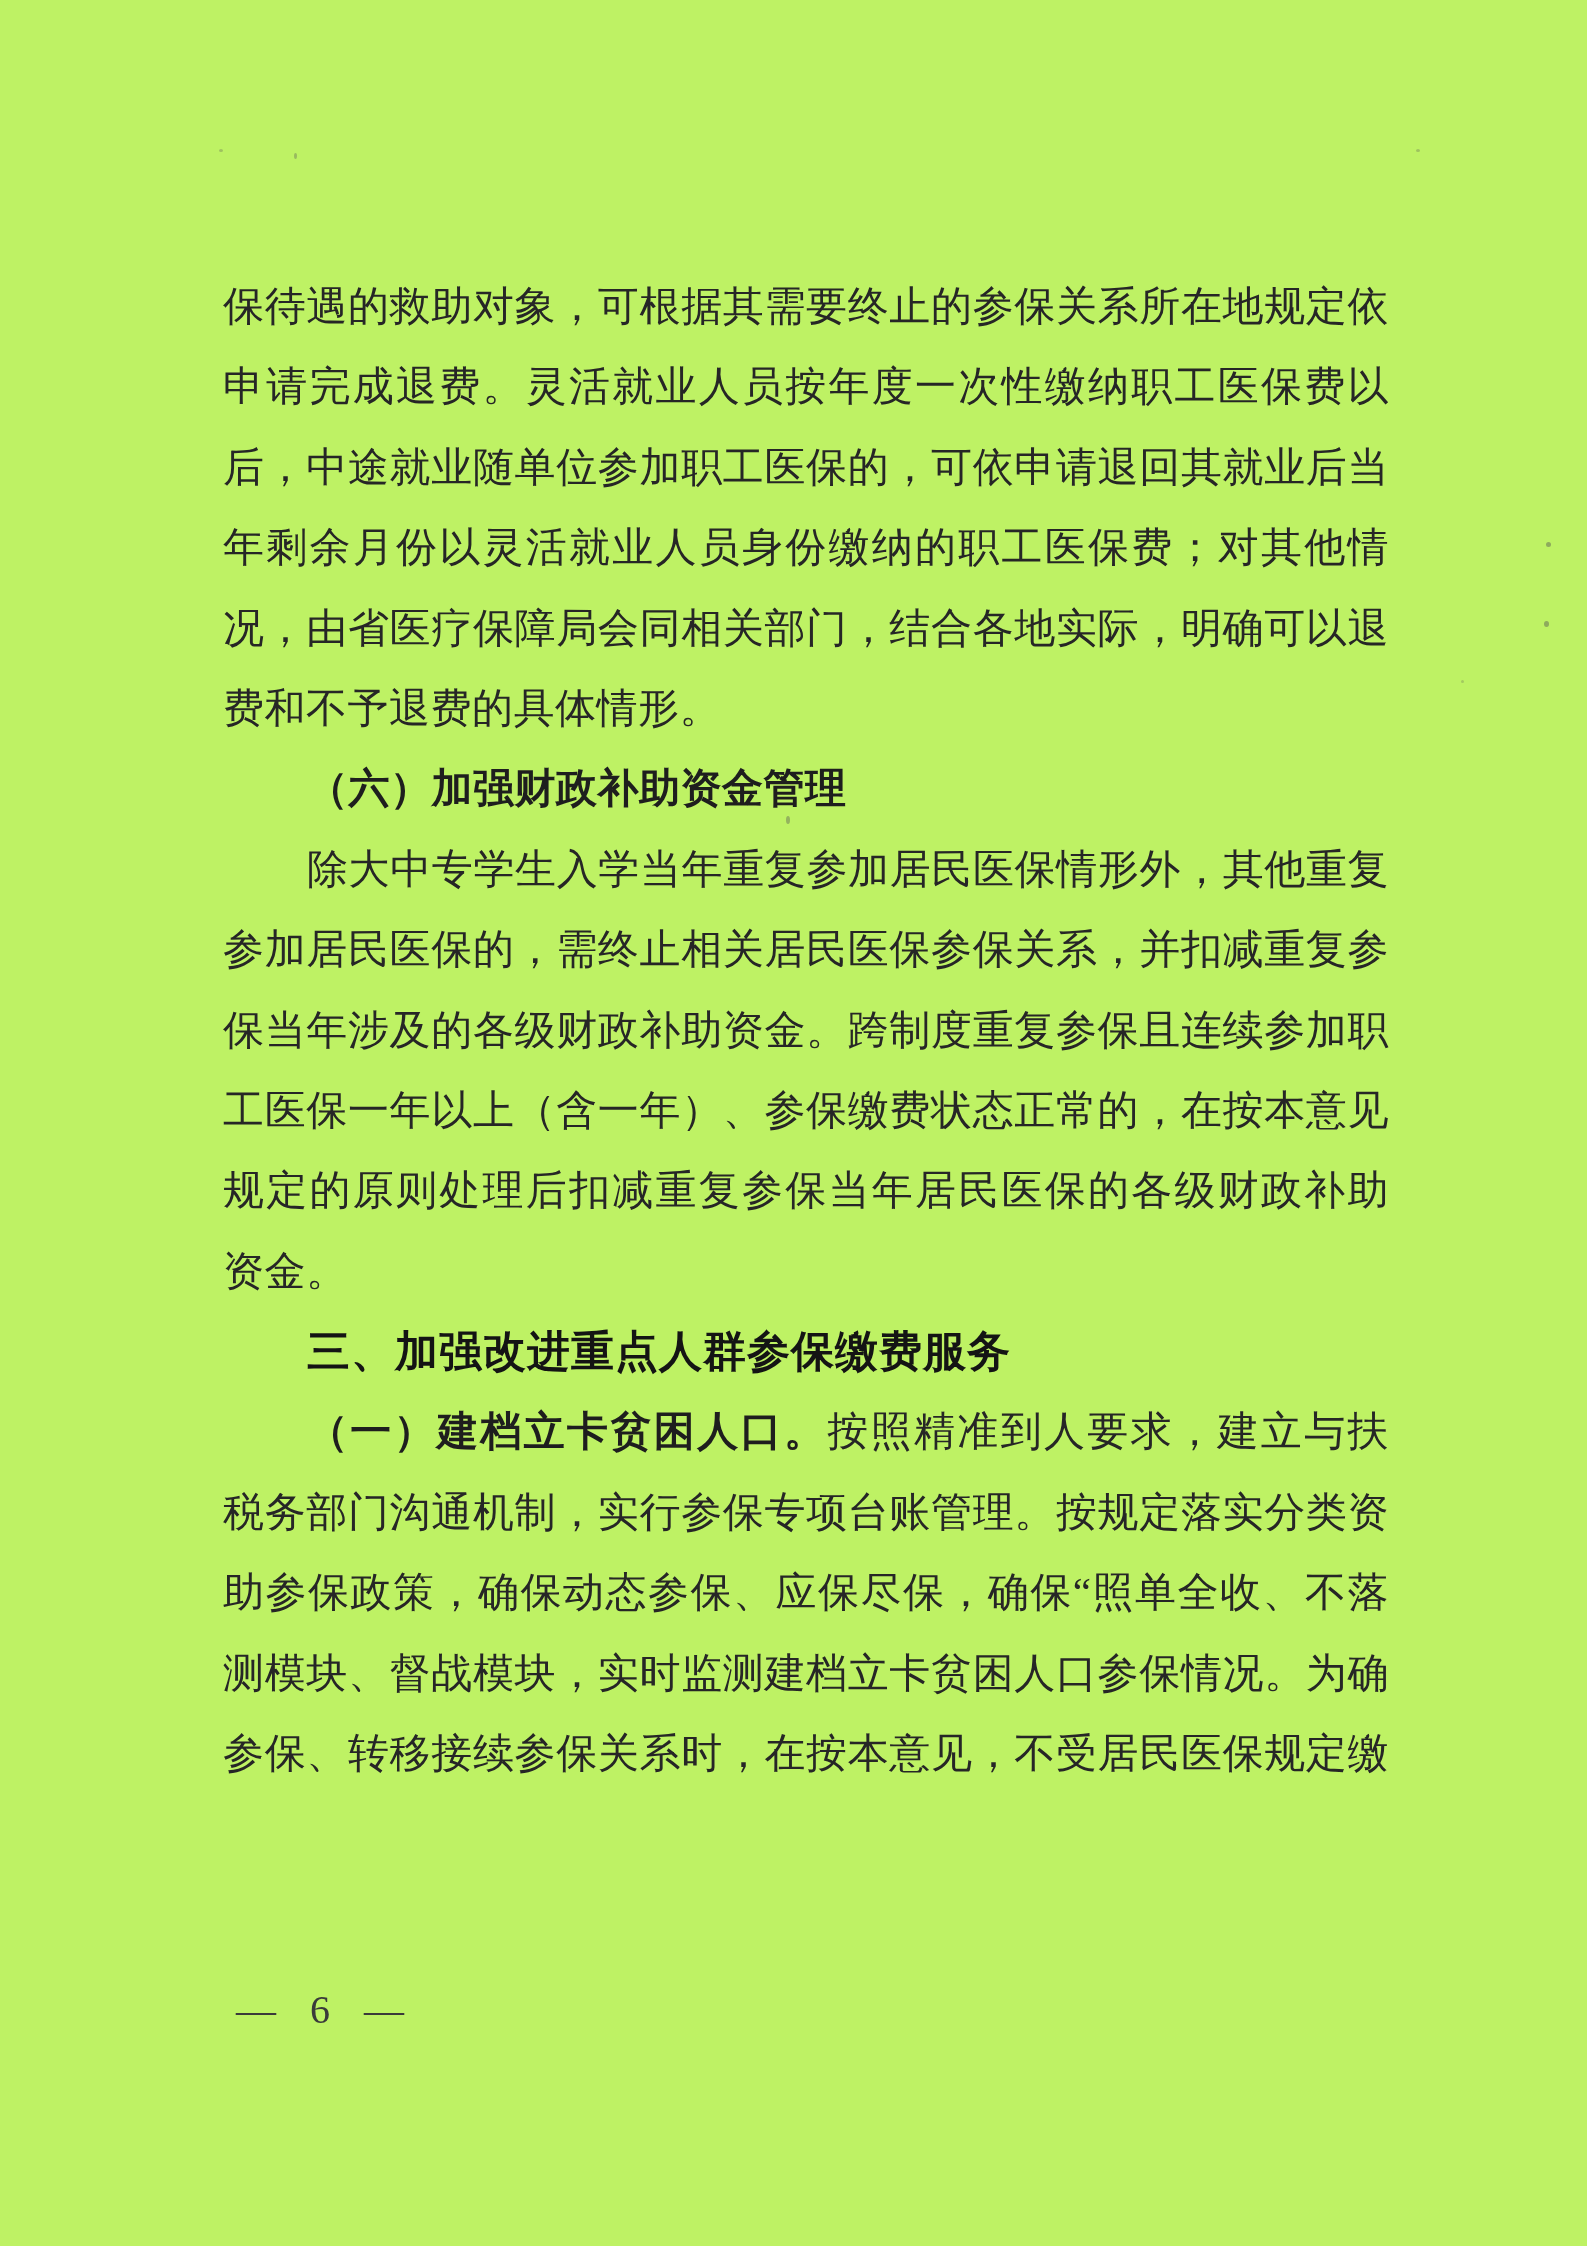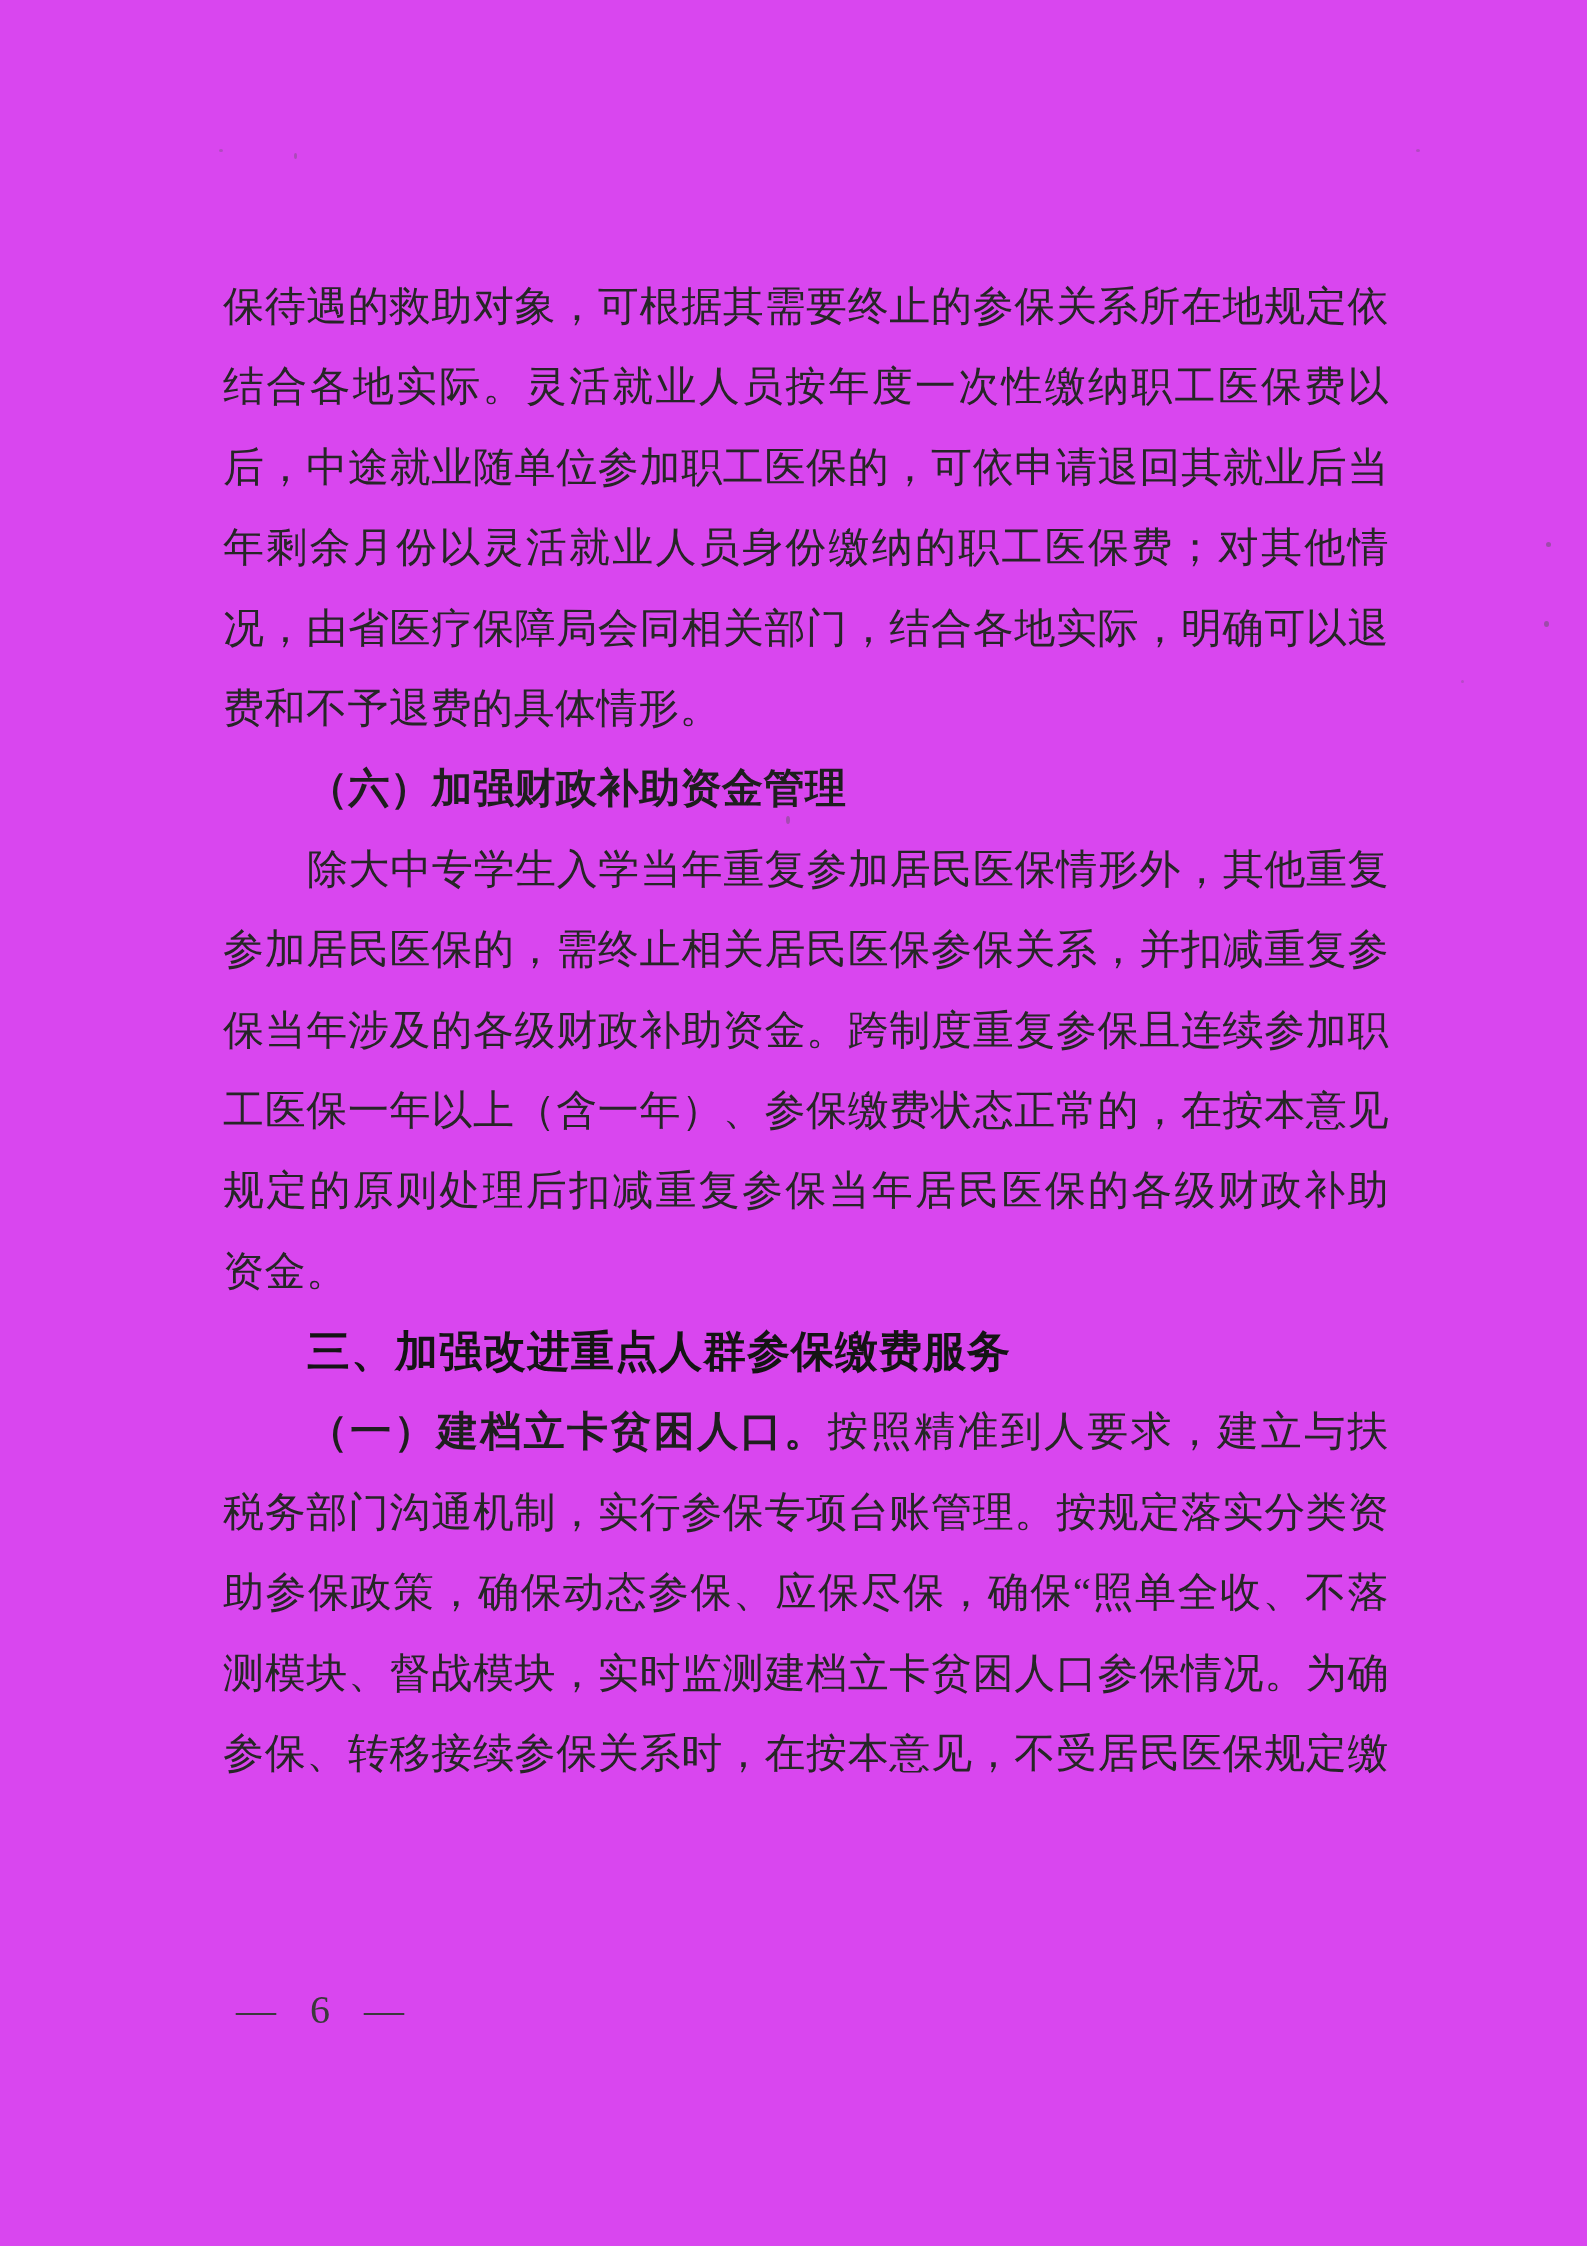--- a/index.html
+++ b/index.html
@@ -4,21 +4,21 @@
 <style>
   html, body {
     margin: 0;
     padding: 0;
     background: #ffffff;
   }
   .page {
     position: relative;
     width: 1587px;
     height: 2246px;
-    background: #d946ef;
+    background: #bef264;
     overflow: hidden;
     font-family: "Liberation Serif", "DejaVu Serif", serif;
     color: #262626;
   }
   .text-block {
     position: absolute;
     left: 223px;
     top: 266px;
     width: 1166px;
   }
@@ -75,21 +75,21 @@
     background: #555555;
     border-radius: 50%;
   }
 </style>
 </head>
 <body>
 
 <div class="page">
   <div class="text-block">
       <div class="line body">保待遇的救助对象，可根据其需要终止的参保关系所在地规定依</div>
-      <div class="line body">结合各地实际。灵活就业人员按年度一次性缴纳职工医保费以</div>
+      <div class="line body">申请完成退费。灵活就业人员按年度一次性缴纳职工医保费以</div>
       <div class="line body">后，中途就业随单位参加职工医保的，可依申请退回其就业后当</div>
       <div class="line body">年剩余月份以灵活就业人员身份缴纳的职工医保费；对其他情</div>
       <div class="line body">况，由省医疗保障局会同相关部门，结合各地实际，明确可以退</div>
       <div class="line body-end">费和不予退费的具体情形。</div>
       <div class="line heading-kai">（六）加强财政补助资金管理</div>
       <div class="line body-indent">除大中专学生入学当年重复参加居民医保情形外，其他重复</div>
       <div class="line body">参加居民医保的，需终止相关居民医保参保关系，并扣减重复参</div>
       <div class="line body">保当年涉及的各级财政补助资金。跨制度重复参保且连续参加职</div>
       <div class="line body">工医保一年以上（含一年）、参保缴费状态正常的，在按本意见</div>
       <div class="line body">规定的原则处理后扣减重复参保当年居民医保的各级财政补助</div>

